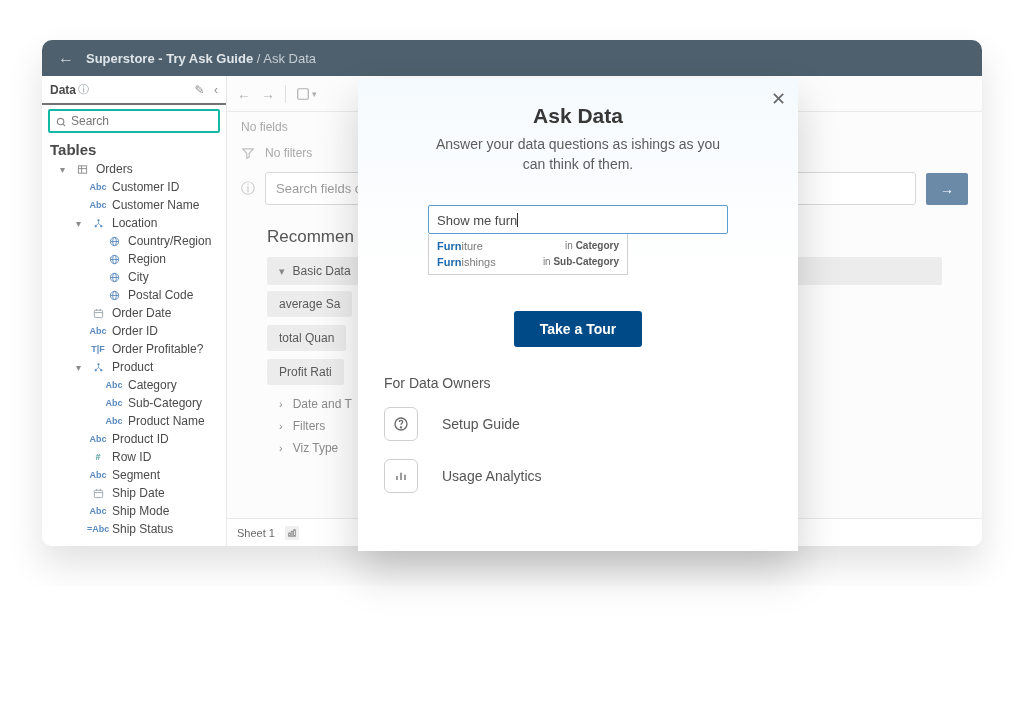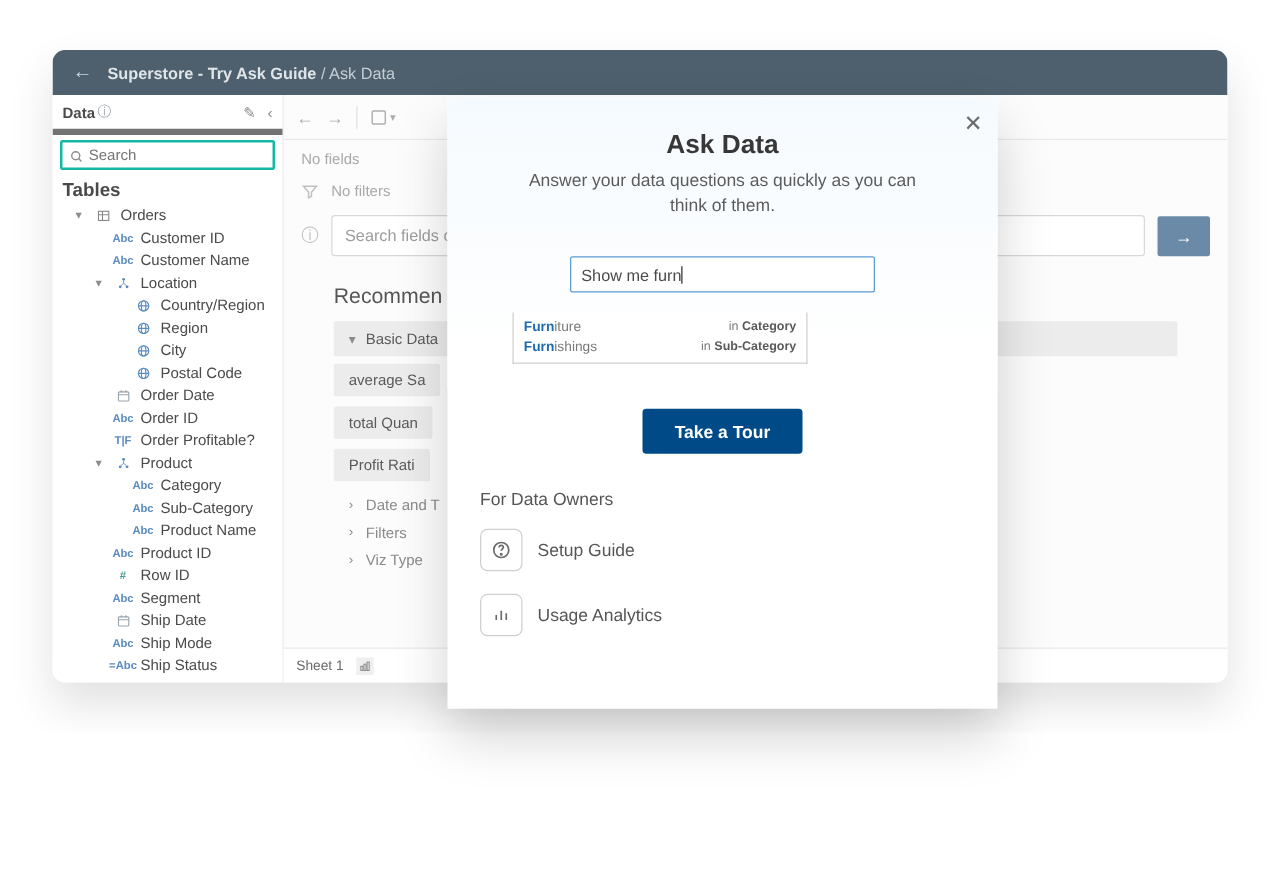--- a/index.html
+++ b/index.html
@@ -4,21 +4,21 @@
 <style>
   * { box-sizing: border-box; margin: 0; padding: 0; font-family: -apple-system, BlinkMacSystemFont, "Segoe UI", Arial, sans-serif; }
   body { background: #fff; padding: 40px 20px; }
   .app-window { width: 940px; margin: 0 auto; border-radius: 10px; background: #fff; box-shadow: 0 18px 36px rgba(0,0,0,0.12); overflow: hidden; position: relative; }
   .titlebar { background: #4e606d; color: #e0e5e9; display: flex; align-items: center; padding: 10px 16px; font-size: 13px; }
   .titlebar .back { margin-right: 12px; color: #cdd5db; font-size: 16px; line-height: 1; cursor: pointer; }
   .titlebar .crumb-main { font-weight: 600; }
   .titlebar .crumb-sub { color: #c5ced4; }
   .body { display: flex; height: 470px; background: #fff; position: relative; }
   .sidebar { width: 185px; border-right: 1px solid #e7e9eb; display: flex; flex-direction: column; font-size: 12px; color: #4a4a4a; }
-  .sidebar-header { display: flex; align-items: center; justify-content: space-between; padding: 6px 8px; border-bottom: 5px solid #737373; }
+  .sidebar-header { display: flex; align-items: center; justify-content: space-between; padding: 6px 8px; border-bottom: 2px solid #737373; }
   .sidebar-header .title { font-weight: 700; font-size: 12px; }
   .sidebar-header .icons span { color: #8d8d8d; margin-left: 6px; cursor: pointer; display: inline-block; font-size: 12px; }
   .search-row { padding: 4px 6px; }
   .search-box { display: flex; align-items: flex-end; gap: 4px; border: 2px solid #14b8a6; padding: 3px 6px; border-radius: 2px; color: #8d8d8d; }
   .search-box input { border: none; outline: none; font-size: 12px; width: 100%; }
   .tables-label { font-weight: 700; font-size: 15px; padding: 4px 8px 2px; }
   .tree { overflow-y: auto; flex: 1; padding-bottom: 6px; }
   .tree-item { display: flex; align-items: center; gap: 6px; padding: 2px 8px 2px 8px; white-space: nowrap; cursor: pointer; }
   .tree-item.d1 { padding-left: 18px; }
   .tree-item.d2 { padding-left: 34px; }
@@ -47,33 +47,33 @@
   .rec-collapsed { padding: 4px 12px; color: #8a8a8a; font-size: 12px; display: flex; align-items: center; gap: 10px; }
   .rec-collapsed .chev { font-size: 11px; }
   .footer { position: absolute; bottom: 0; left: 0; right: 0; height: 28px; border-top: 1px solid #e7e9eb; background: #fff; display: flex; align-items: center; padding: 0 10px; gap: 10px; font-size: 11px; color: #6a6a6a; }
   .footer .addv { width: 14px; height: 14px; background: #efefef; display: inline-flex; align-items: center; justify-content: center; font-size: 10px; cursor: pointer; }
   
   .modal { position: absolute; left: 358px; top: 78px; width: 440px; background: #fff; box-shadow: 0 22px 40px rgba(0,0,0,0.18); z-index: 10; }
   .modal-hero { background: linear-gradient(180deg,#f5fafe 0%, #ffffff 90%); padding: 26px 24px 20px; position: relative; text-align: center; }
   .modal-close { position: absolute; top: 10px; right: 12px; font-size: 18px; color: #6a6a6a; cursor: pointer; background: none; border: none; }
   .modal-title { font-size: 21px; color: #373737; margin-bottom: 6px; }
   .modal-sub { font-size: 14px; color: #5c5c5c; line-height: 1.45; max-width: 310px; margin: 0 auto 30px; }
-  .demo-input { width: 244px; margin: 16px auto; border: 1.5px solid #5a9bd4; border-radius: 2px; padding: 5px 8px; font-size: 13px; color: #4a4a4a; text-align: left; background: #fff; position: relative; }
+  .demo-input { width: 300px; margin: 0 auto; border: 1.5px solid #5a9bd4; border-radius: 2px; padding: 5px 8px; font-size: 13px; color: #4a4a4a; text-align: left; background: #fff; position: relative; }
   .demo-input .cursor::after { content: ""; display: inline-block; width: 1px; height: 14px; background: #333; margin-left: 0px; transform: translateY(2px); }
-  .suggest { width: 236px; margin: 0 auto; background: #fff; border: 1px solid #d0d0d0; border-top: none; font-size: 11px; color: #5a5a5a; padding: 4px 8px; text-align: left; position: relative; left: -50px; }
+  .suggest { width: 200px; margin: 0 auto; background: #fff; border: 1px solid #d0d0d0; border-top: none; font-size: 11px; color: #5a5a5a; padding: 4px 8px; text-align: left; position: relative; left: -50px; }
   .suggest .line { display: flex; justify-content: space-between; padding: 2px 0; gap: 6px; }
   .suggest .match b { color: #1f6bb0; font-weight: 700; }
   .suggest .rest { color: #7a7a7a; }
   .suggest .ctx { color: #7a7a7a; font-size: 10px; }
   .suggest .ctx b { color: #5a5a5a; }
   .tour-btn { display: block; margin: 16px auto 0; background: #004b87; color: #fff; border: none; padding: 10px 26px; font-size: 14px; font-weight: 600; border-radius: 3px; cursor: pointer; }
   .modal-links { display: flex; padding: 28px 26px 40px; gap: 26px; }
   .link-col { flex: 1; }
   .link-col h4 { font-size: 14px; font-weight: 400; color: #555; margin-bottom: 16px; }
-  .link-row { display: flex; align-items: center; gap: 12px; margin-bottom: 18px; cursor: pointer; }
+  .link-row { display: flex; align-items: center; gap: 24px; margin-bottom: 18px; cursor: pointer; }
   .link-icon { width: 34px; height: 34px; border: 1px solid #cfcfcf; border-radius: 6px; display: flex; align-items: center; justify-content: center; color: #6a6a6a; font-size: 15px; flex-shrink: 0; }
   .link-label { font-size: 14px; color: #555; }
   svg { display: block; }
 </style>
 </head>
 <body>
 
 <div class="app-window">
 
   <div class="titlebar">
@@ -341,21 +341,21 @@
     </main>
   </div>
 </div>
 
 <div class="modal">
   <div class="modal-hero">
     <button class="modal-close">
       <span>✕</span>
     </button>
     <h2 class="modal-title">Ask Data</h2>
-    <p class="modal-sub">Answer your data questions as quickly as you can think of them.</p>
+    <p class="modal-sub">Answer your data questions as ishings as you can think of them.</p>
     <div class="demo-input">
       <span>Show me furn</span><span class="cursor"></span>
     </div>
     <div class="suggest">
       <div id="suggest-rows">
           <div class="line">
             <span class="match"><b>Furn</b><span class="rest">iture</span></span>
             <span class="ctx">in <b>Category</b></span>
           </div>
           <div class="line">

